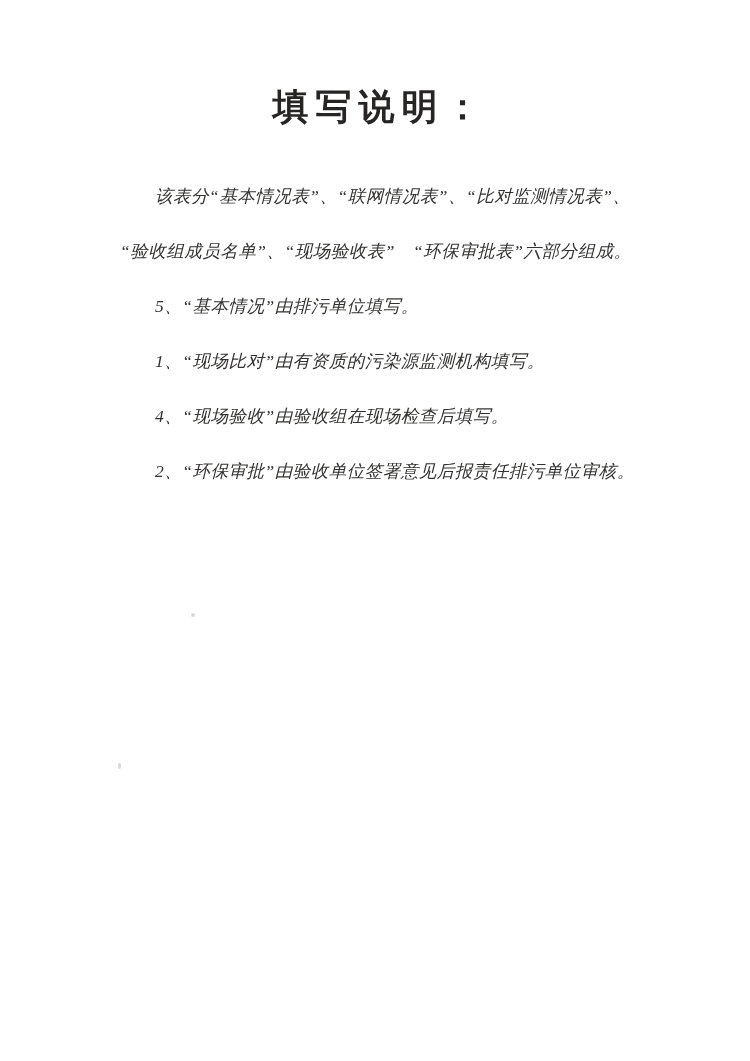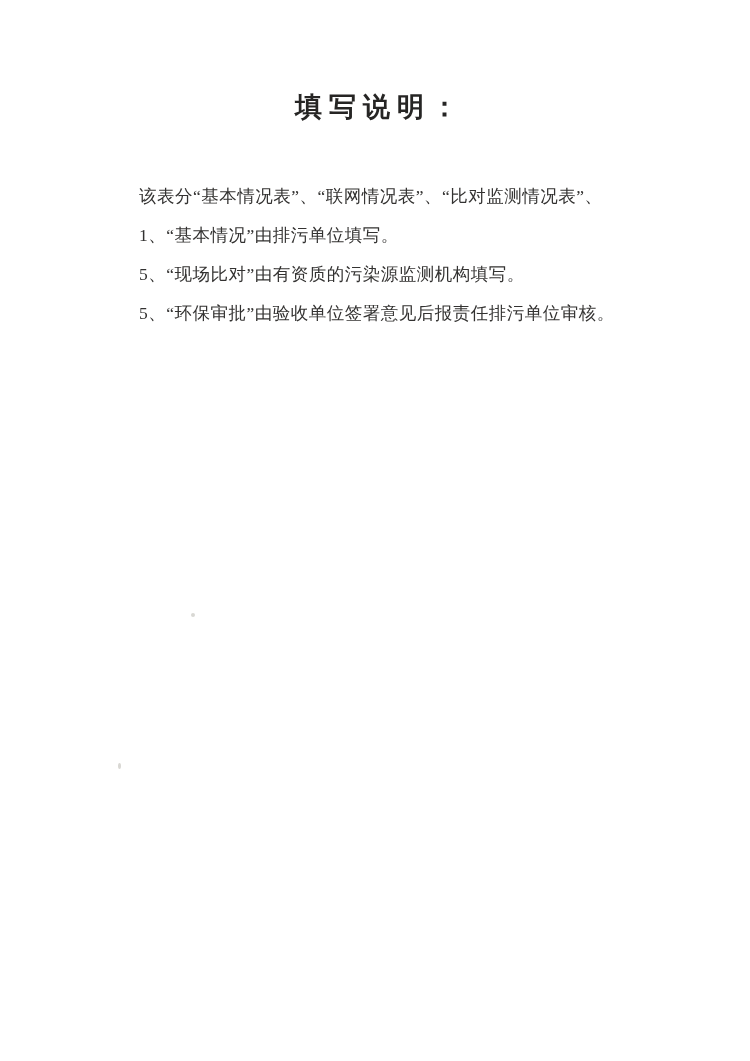--- a/index.html
+++ b/index.html
@@ -9,57 +9,60 @@
     height: 1061px;
     background: #ffffff;
     overflow: hidden;
     font-family: "Liberation Serif", "DejaVu Serif", serif;
     color: #333231;
   }
   .doc-title {
     margin: 0;
     padding-top: 88px;
     text-align: center;
-    font-size: 27px;
+    font-size: 36px;
     line-height: 38px;
     font-weight: 600;
     letter-spacing: 7px;
     text-indent: 10px;
     color: #262524;
   }
   .content {
     margin: 51px 88px 0 104px;
     font-size: 17.5px;
     line-height: 39px;
     letter-spacing: 0.5px;
   }
   .line {
-    margin: 0;
+    margin: 16px;
     white-space: nowrap;
     text-indent: 0;
+    font-style: italic;
   }
   .line.indent { text-indent: 35px; }
   .speck {
     position: absolute;
     background: #d9d8d4;
     border-radius: 50%;
   }
   .speck-1 { left: 191px; top: 613px; width: 4px; height: 4px; }
   .speck-2 { left: 118px; top: 763px; width: 3px; height: 6px; }
 </style>
 </head>
 <body>
 
 <div class="page">
 
   <h1 class="doc-title">填写说明：</h1>
 
   <div class="content">
     <p class="line indent">该表分“基本情况表”、“联网情况表”、“比对监测情况表”、</p>
-    <p class="line indent">1、“基本情况”由排污单位填写。</p>
-    <p class="line indent">5、“现场比对”由有资质的污染源监测机构填写。</p>
-    <p class="line indent">5、“环保审批”由验收单位签署意见后报责任排污单位审核。</p>
+    <p class="line">“验收组成员名单”、“现场验收表”　“环保审批表”六部分组成。</p>
+    <p class="line indent">5、“基本情况”由排污单位填写。</p>
+    <p class="line indent">1、“现场比对”由有资质的污染源监测机构填写。</p>
+    <p class="line indent">4、“现场验收”由验收组在现场检查后填写。</p>
+    <p class="line indent">2、“环保审批”由验收单位签署意见后报责任排污单位审核。</p>
   </div>
 
   <div class="speck speck-1"></div>
   <div class="speck speck-2"></div>
 
 </div>
 
 </body></html>

